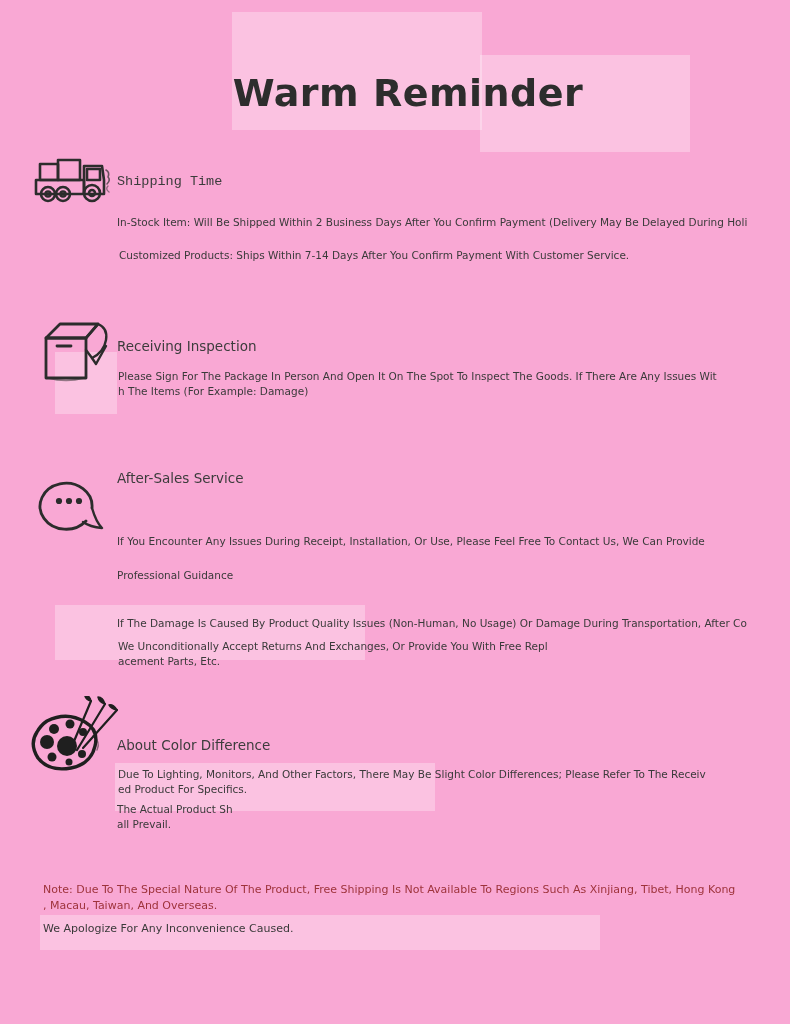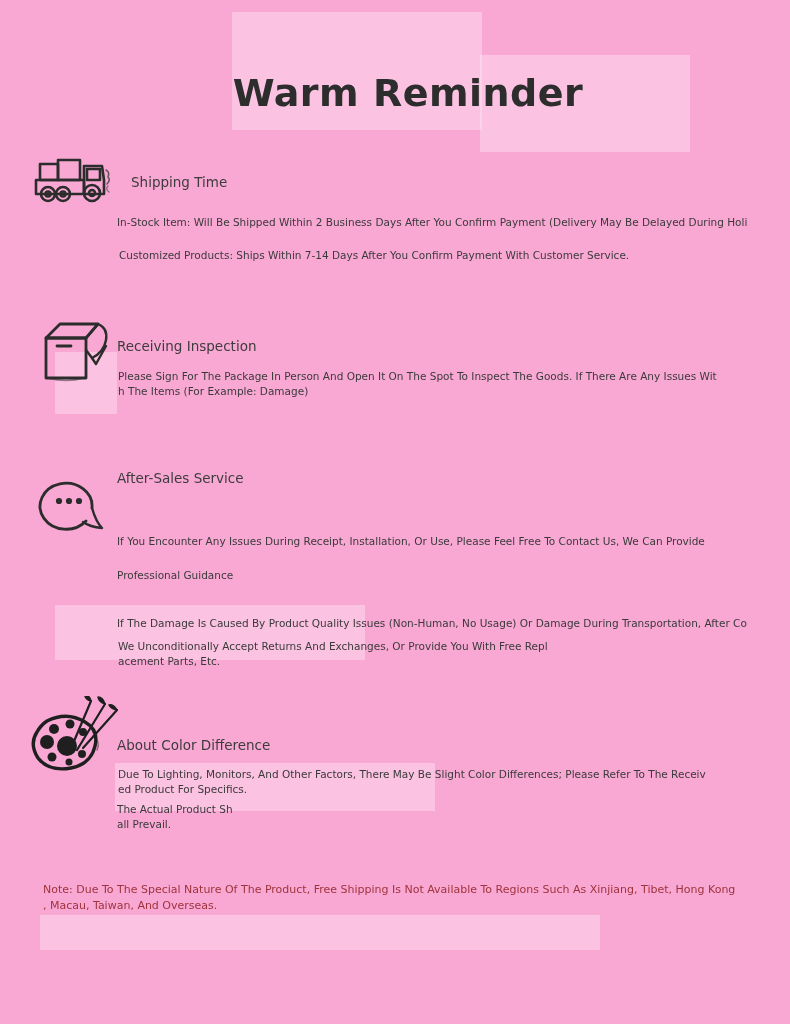--- a/index.html
+++ b/index.html
@@ -88,21 +88,21 @@
       <circle cx="16" cy="44" r="7"></circle>
       <circle cx="16" cy="44" r="2.5"></circle>
       <circle cx="31" cy="44" r="7"></circle>
       <circle cx="31" cy="44" r="2.5"></circle>
       <circle cx="60" cy="43" r="8"></circle>
       <circle cx="60" cy="43" r="3"></circle>
       <path d="M74 20 q4 2 2 7 q3 3 -1 7" stroke-width="1.6" opacity="0.7"></path>
       <path d="M76 36 q-3 3 1 6" stroke-width="1.4" opacity="0.5"></path>
     </svg>
   </div>
-  <div class="heading" style="left:131px; top:174px;">Shipping Time</div>
+  <div class="heading" style="left:117px; top:174px;font-family:Liberation Mono, monospace;">Shipping Time</div>
   <div class="body clipline" style="left:117px; top:215px;">In-Stock Item: Will Be Shipped Within 2 Business Days After You Confirm Payment (Delivery May Be Delayed During Holi</div>
   <div class="body" style="left:119px; top:248px; width:671px;">Customized Products: Ships Within 7-14 Days After You Confirm Payment With Customer Service.</div>
 
   <div class="icon" style="left:40px; top:318px;">
     <svg width="76" height="68" viewBox="0 0 76 68" fill="none" stroke="#2c2c2c" stroke-width="2.8" stroke-linecap="round" stroke-linejoin="round">
       <rect x="6" y="20" width="40" height="40"></rect>
       <path d="M6 20 L20 6 L58 6 L46 20 Z"></path>
       <line x1="17" y1="28" x2="31" y2="28"></line>
       <path d="M46 20 L58 6 Q68 10 66 22 Q64 34 52 40 L46 32" stroke-width="2.4"></path>
       <path d="M52 40 L56 46 L66 28" stroke-width="2.4"></path>
@@ -150,14 +150,15 @@
     </svg>
   </div>
   <div class="heading" style="left:117px; top:737px;">About Color Difference</div>
   <div class="body" style="left:117px; top:802px; width:673px;">The Actual Product Sh
 all Prevail.</div>
   <div class="body" style="left:118px; top:767px; width:672px;">Due To Lighting, Monitors, And Other Factors, There May Be Slight Color Differences; Please Refer To The Receiv
 ed Product For Specifics.</div>
 
   <div class="note" style="left:43px; top:882px; width:747px;">Note: Due To The Special Nature Of The Product, Free Shipping Is Not Available To Regions Such As Xinjiang, Tibet, Hong Kong
 , Macau, Taiwan, And Overseas.</div>
+  <div class="apology" style="left:43px; top:922px;">We Apologize For Any Inconvenience Caused.</div>
 
 </div>
 
 </body></html>

